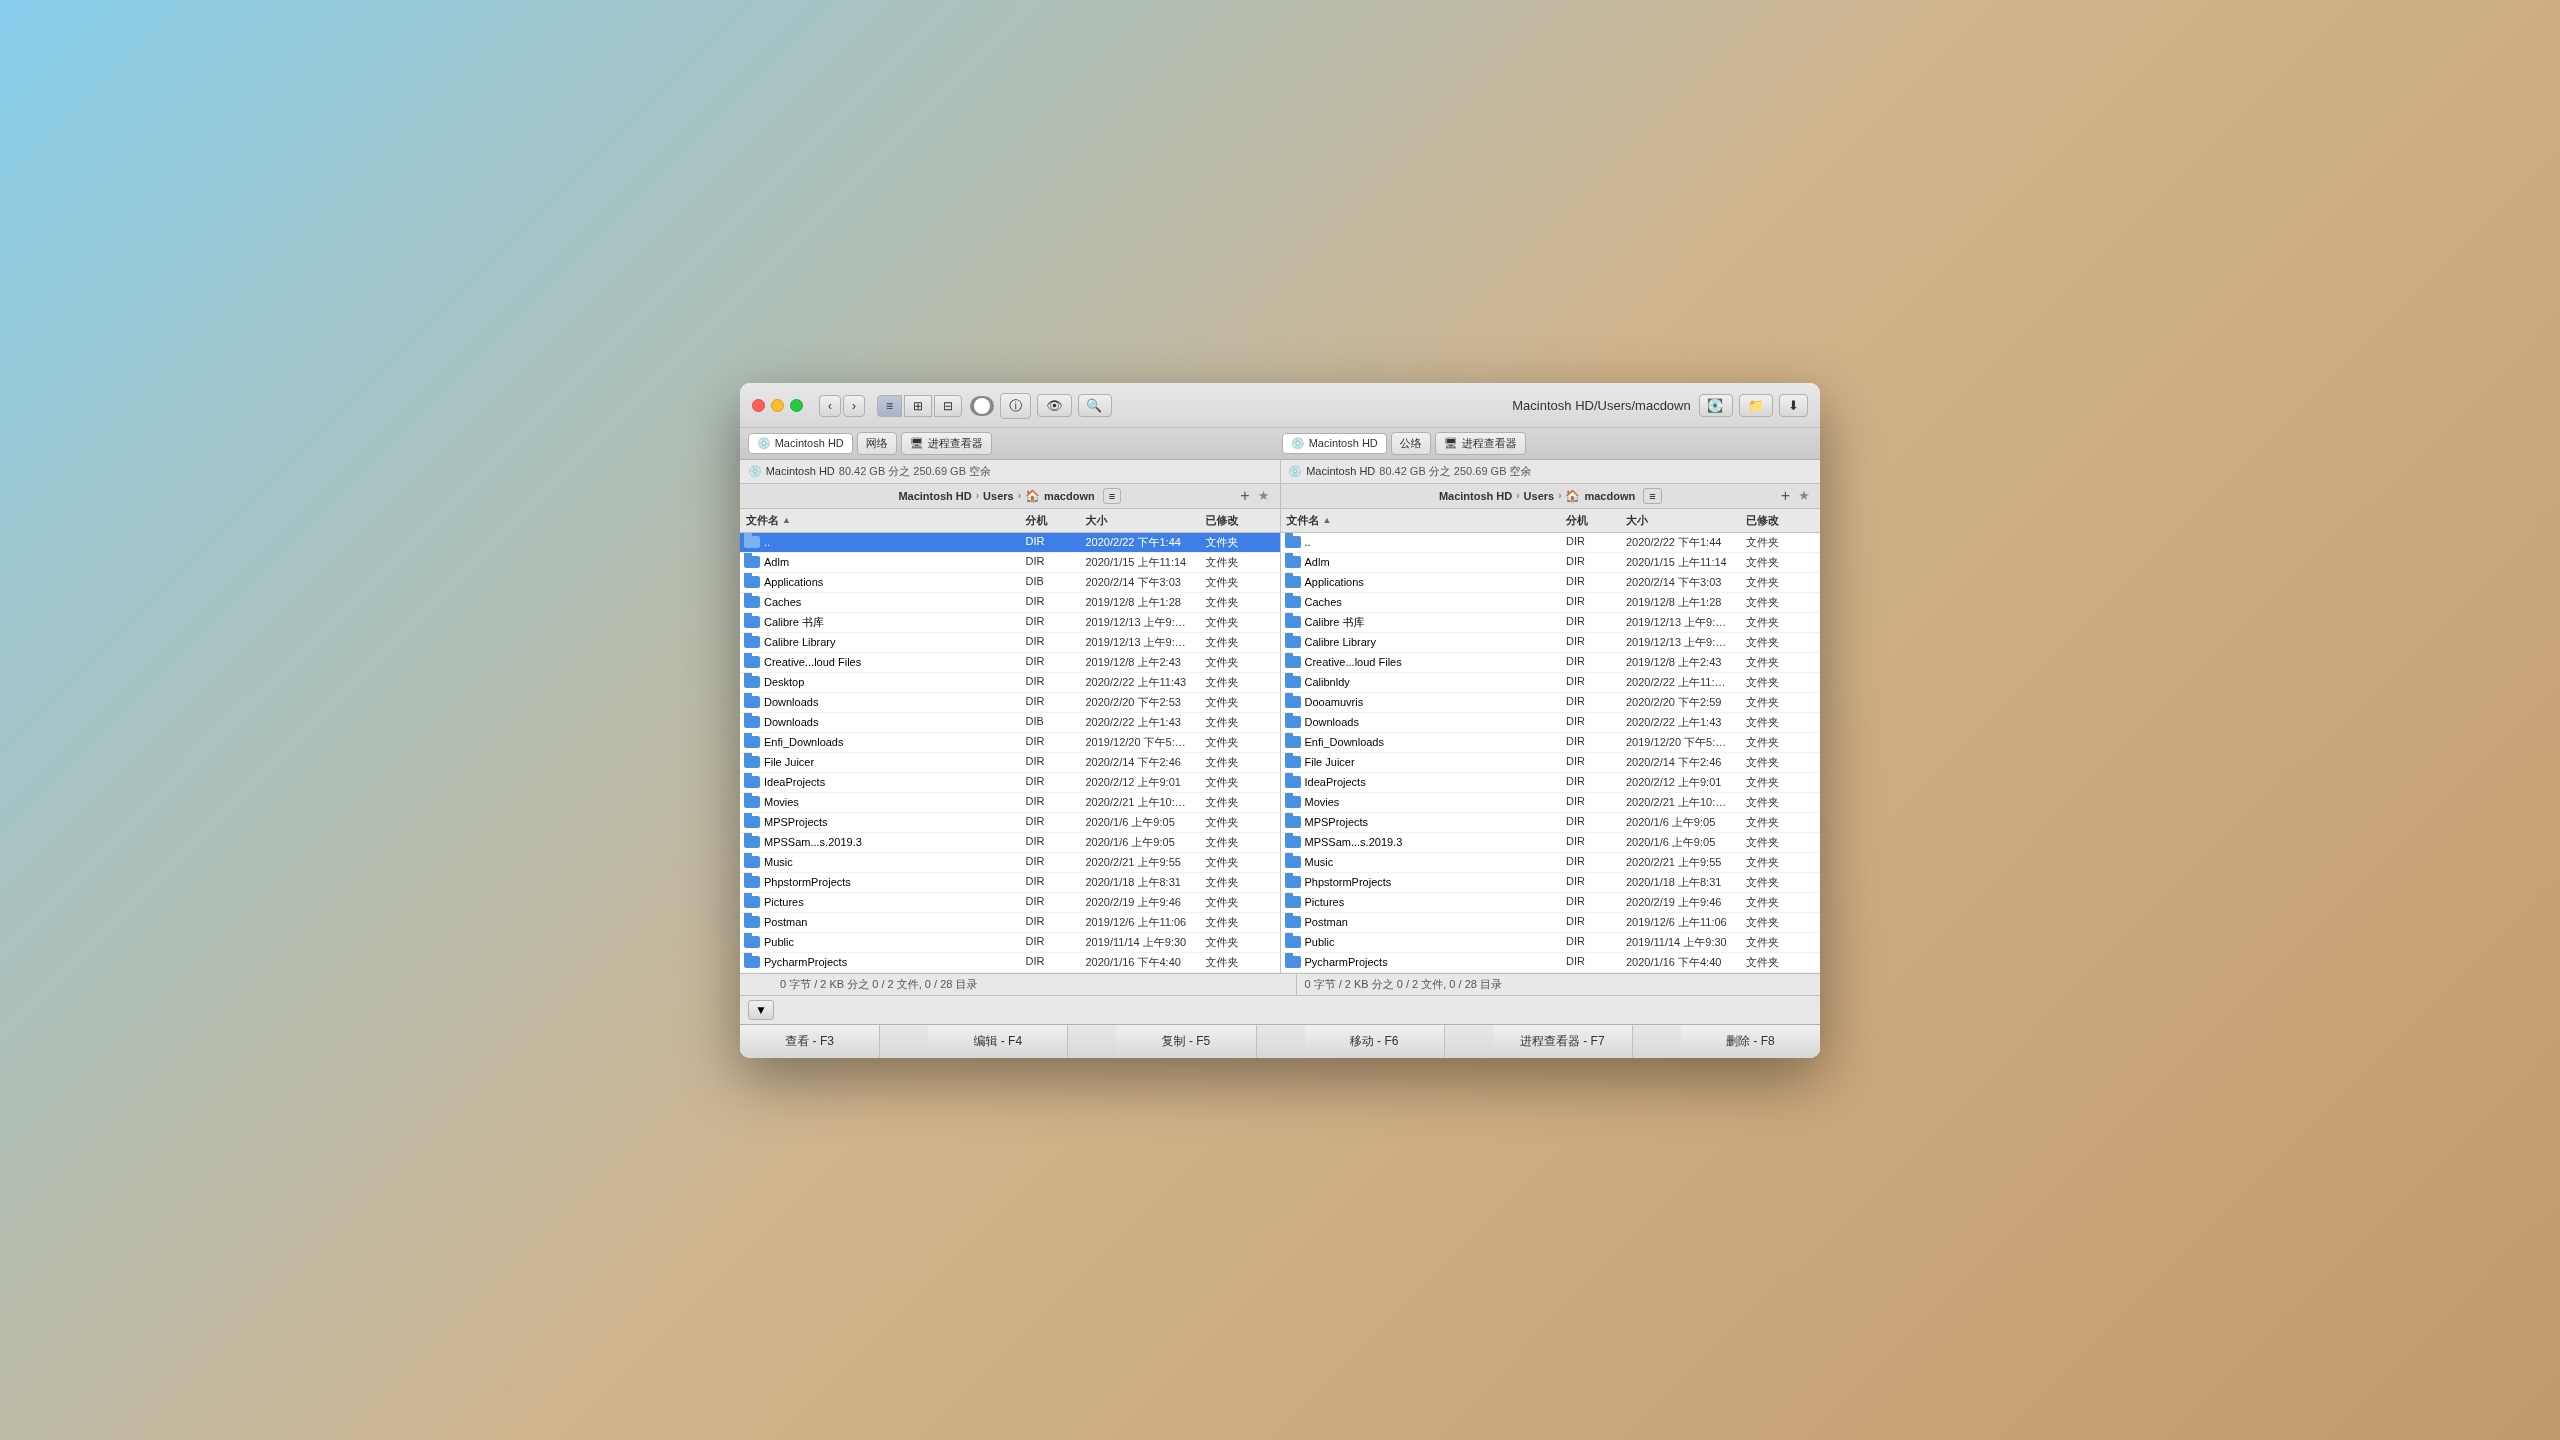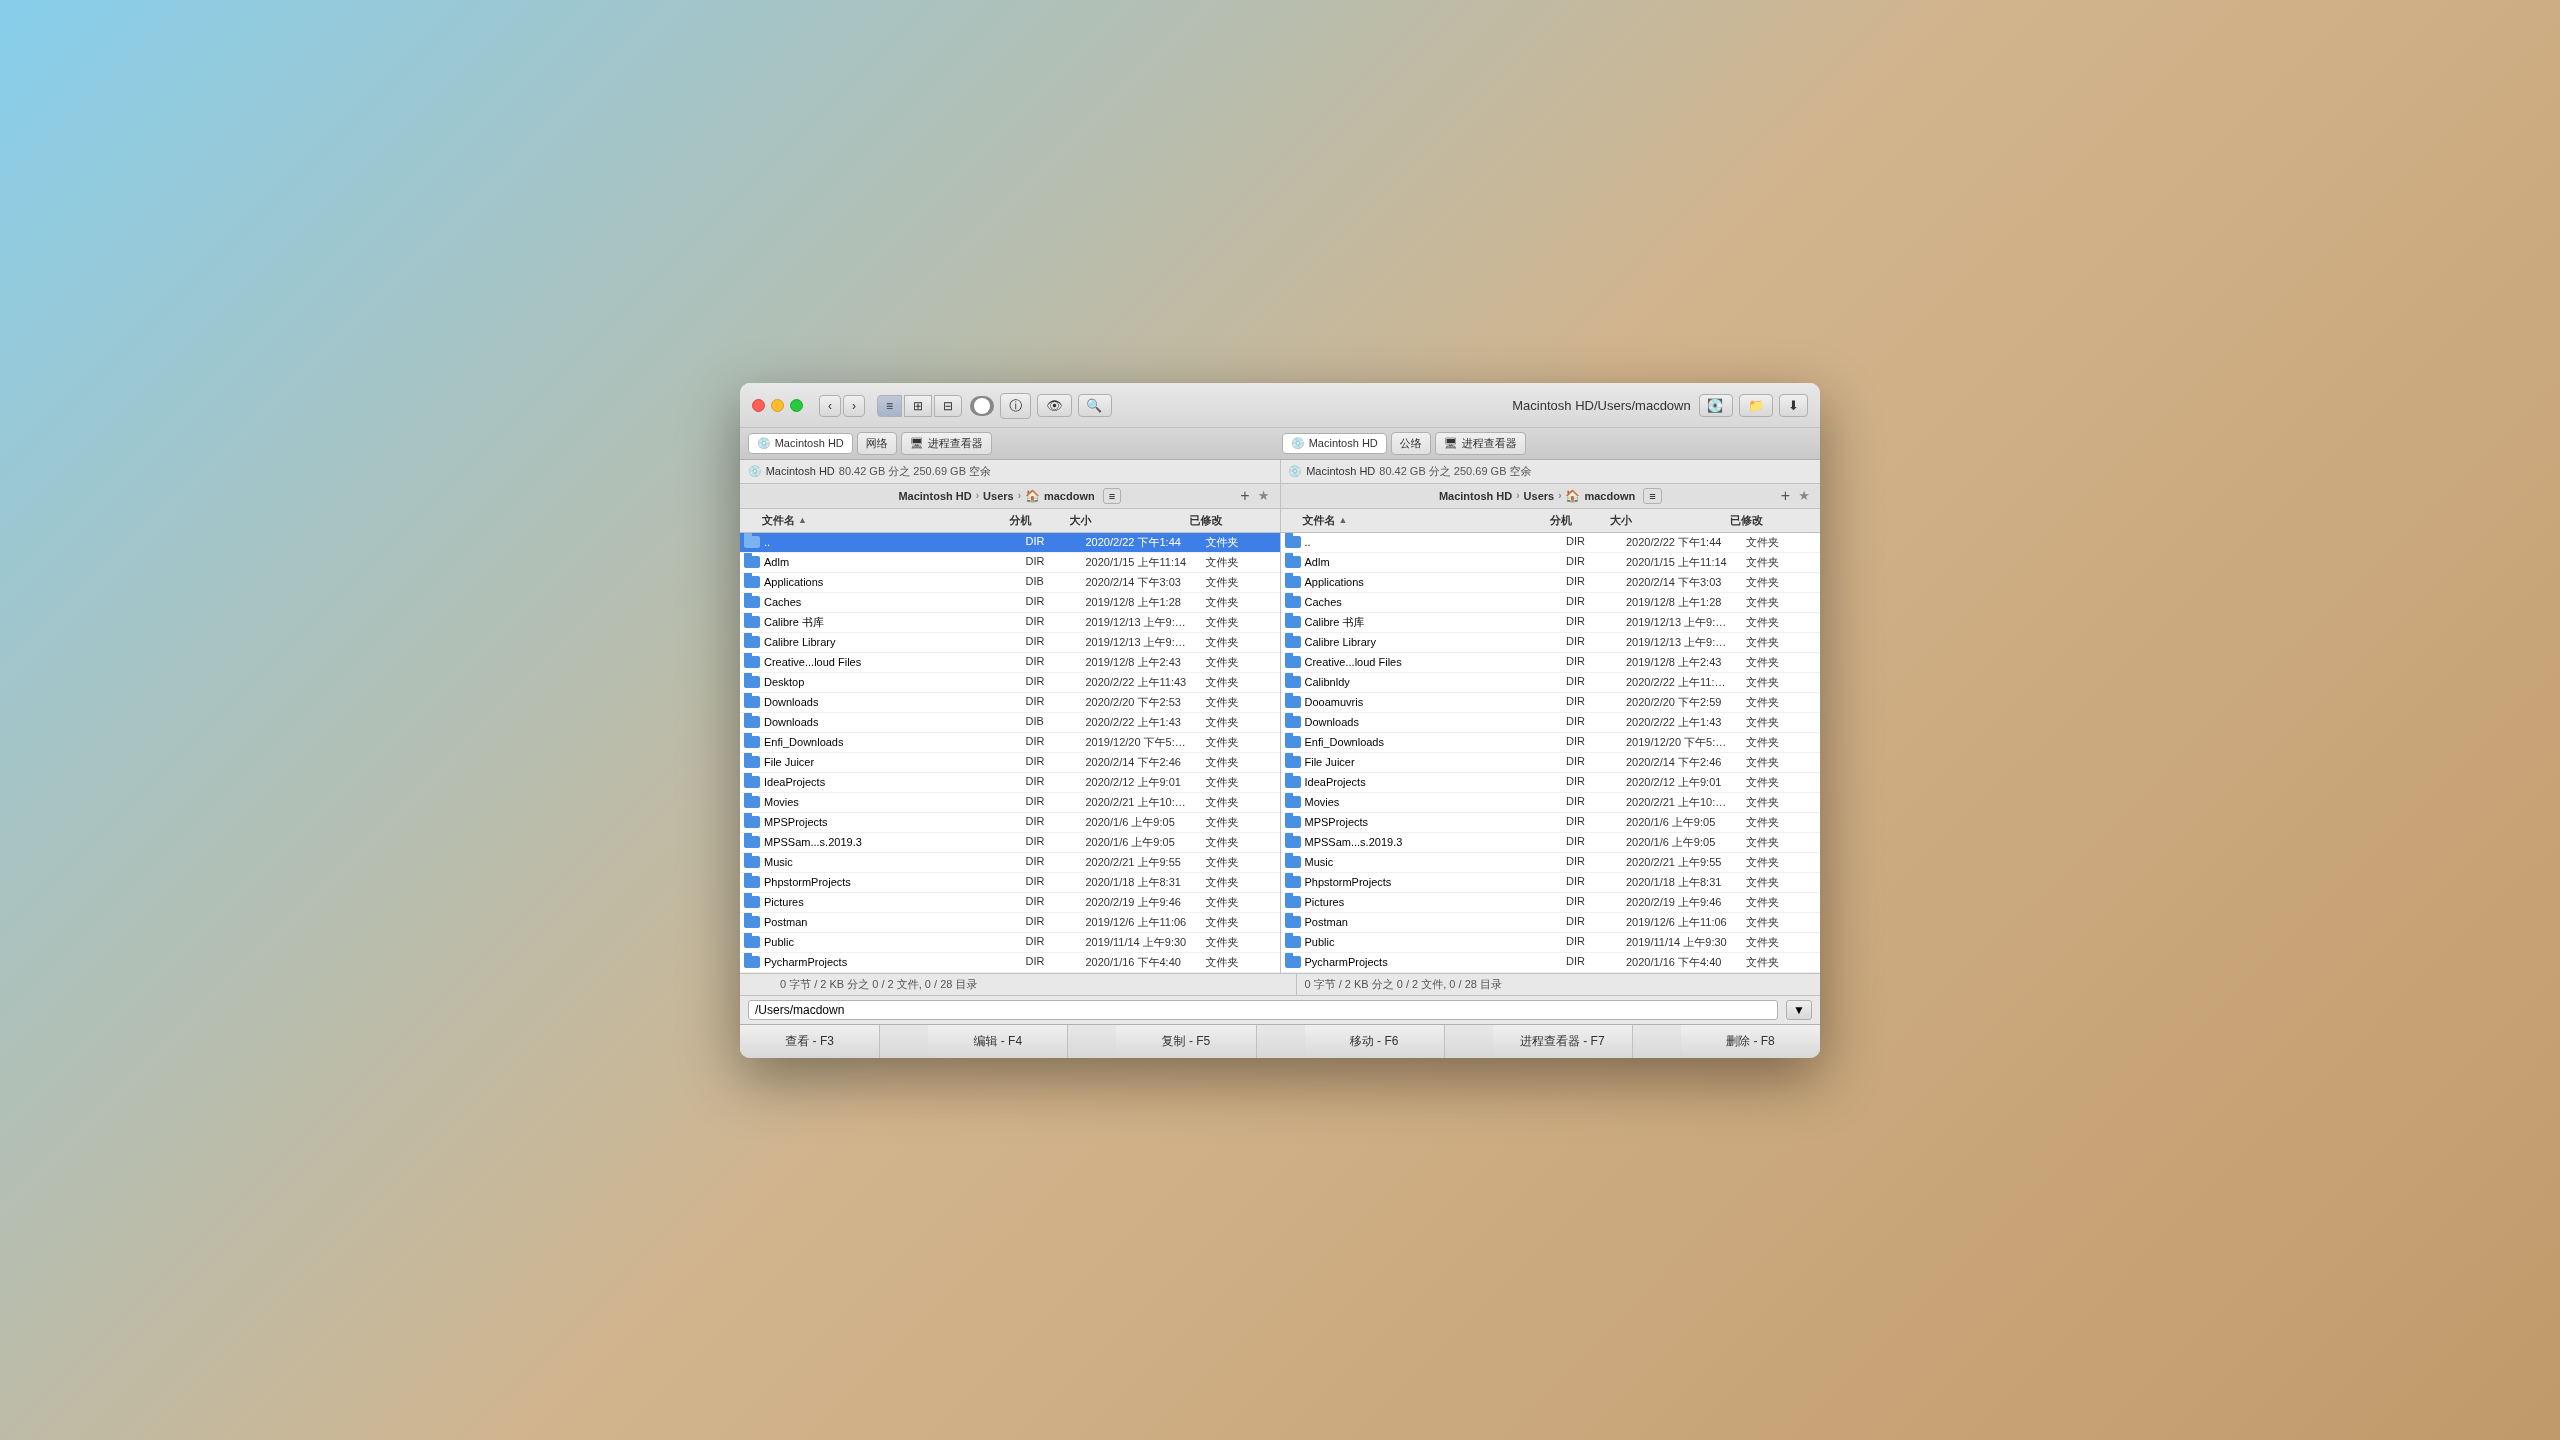--- a/index.html
+++ b/index.html
@@ -174,21 +174,21 @@
       flex: 1;
       overflow: hidden;
     }
     .file-panel:first-child { border-right: 1px solid #c0c0c0; }
     
     .col-headers {
       display: grid;
       grid-template-columns: 1fr 60px 120px 80px;
       background: #e8e8e8;
       border-bottom: 1px solid #c0c0c0;
-      padding: 2px 16px;
+      padding: 2px 0;
     }
     .col-header {
       padding: 2px 6px;
       font-size: 11px;
       font-weight: 600;
       color: #333;
       display: flex;
       align-items: center;
       gap: 3px;
     }
@@ -864,21 +864,20 @@
         </div>
     </div>
   </div>
 
   <div class="statusbar">
     <div class="status-left">0 字节 / 2 KB 分之 0 / 2 文件, 0 / 28 目录</div>
     <div class="status-right">0 字节 / 2 KB 分之 0 / 2 文件, 0 / 28 目录</div>
   </div>
 
   <div class="pathinput-bar">
-    <input class="path-input" type="text" value="/Users/macdown" style="">
     <button class="path-input-dropdown">▼</button>
   </div>
 
   <div class="bottom-toolbar" id="bottom-toolbar">
       <div class="bottom-btn">查看 - F3</div>
       <div class="bottom-btn">编辑 - F4</div>
       <div class="bottom-btn">复制 - F5</div>
       <div class="bottom-btn">移动 - F6</div>
       <div class="bottom-btn">进程查看器 - F7</div>
       <div class="bottom-btn">删除 - F8</div>

